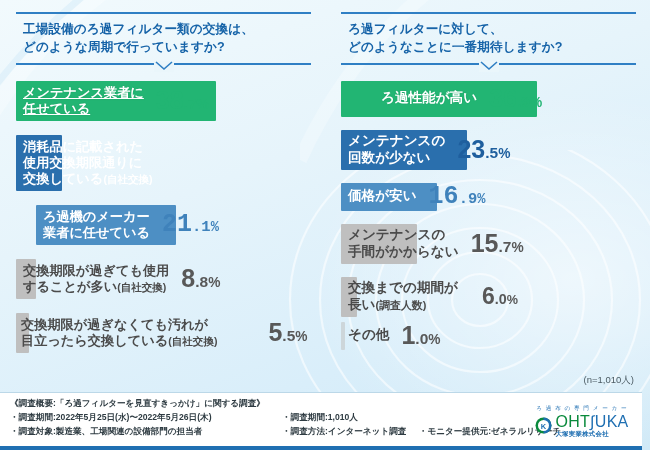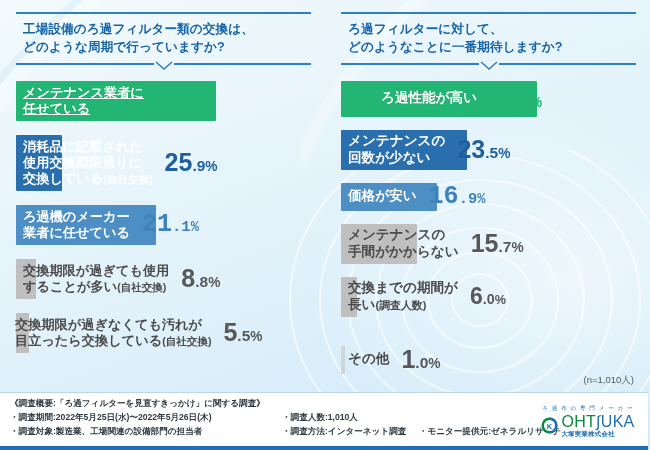--- a/index.html
+++ b/index.html
@@ -100,21 +100,21 @@
   .tone-plain .label{color:#4b4b4b;}
   .tone-plain .pct{color:#585858;}
 
   .nval{
     position:absolute;right:16px;top:374px;
     font-size:9.5px;color:#4c5b63;
   }
 
   
   .footer{
-    position:absolute;left:0;right:2px;bottom:0;height:58px;
+    position:absolute;left:0;right:8px;bottom:0;height:58px;
     background:#ffffff;
     border-top:1px solid #bcd8e8;
     box-sizing:border-box;
   }
   .footer:after{
     content:"";position:absolute;left:0;right:0;bottom:0;height:4px;background:#1f6fb2;
   }
   .fwrap{position:relative;height:100%;padding:6px 8px 0 10px;box-sizing:border-box;}
   .fsummary{font-size:8.6px;color:#2e3b42;font-weight:bold;line-height:1.1;}
   .fgrid{display:flex;margin-top:3px;}
@@ -183,35 +183,34 @@
             <div class="bar" style="left: 16px; width: 200px;"></div>
             <div class="label" style="font-size: 13.2px; text-decoration: underline;">メンテナンス業者に
 任せている</div>
             <div class="pct" style="font-size: 25px;"><span>38</span><span class="d">.7</span><span class="s">%</span></div>
           </div>
           <div class="row tone-blue" style="height: 56px; margin-bottom: 14px; padding-left: 16px;">
             <div class="bar" style="left: 16px; width: 46px;"></div>
             <div class="label" style="font-size: 13.2px;">消耗品に記載された
 使用交換期限通りに
 交換している<span class="sub">(自社交換)</span></div>
-            <div class="pct" style="font-size: 25px;"><span>25</span><span class="d">.9</span><span class="s">%</span></div>
-          </div>
-          <div class="row tone-lblue" style="height: 40px; margin-bottom: 14px; padding-left: 16px;">
+          </div>
+          <div class="row tone-lblue" style="height: 40px; margin-bottom: 14px; padding-left: 16px; margin-left: 20px;">
             <div class="bar" style="left: 16px; width: 140px;"></div>
             <div class="label" style="font-size: 13.2px;">ろ過機のメーカー
 業者に任せている</div>
             <div class="pct" style="font-size: 25px; text-align: center;"><span>21</span><span class="d">.1</span><span class="s">%</span></div>
           </div>
           <div class="row tone-gray" style="height: 40px; margin-bottom: 14px; padding-left: 16px;">
             <div class="bar" style="left: 16px; width: 20px;"></div>
             <div class="label" style="font-size: 13.2px;">交換期限が過ぎても使用
 することが多い<span class="sub">(自社交換)</span></div>
             <div class="pct" style="font-size: 25px;"><span>8</span><span class="d">.8</span><span class="s">%</span></div>
           </div>
-          <div class="row tone-gray" style="height: 40px; margin-bottom: 22px; padding-left: 8px;">
+          <div class="row tone-gray" style="height: 40px; margin-bottom: 22px; padding-left: 14px; gap: 39px;">
             <div class="bar" style="left: 16px; width: 13px;"></div>
             <div class="label" style="font-size: 13.2px;">交換期限が過ぎなくても汚れが
 目立ったら交換している<span class="sub">(自社交換)</span></div>
             <div class="pct" style="font-size: 25px;"><span>5</span><span class="d">.5</span><span class="s">%</span></div>
           </div>
         </div>
     </div>
 
     <div class="col">
       <div class="qhead">
@@ -239,21 +238,21 @@
             <div class="bar" style="left: 16px; width: 96px;"></div>
             <div class="label" style="font-size: 13.6px;">価格が安い</div>
             <div class="pct" style="font-size: 25px;"><span>16</span><span class="d">.9</span><span class="s">%</span></div>
           </div>
           <div class="row tone-gray" style="height: 40px; margin-bottom: 13px; padding-left: 16px;">
             <div class="bar" style="left: 16px; width: 76px;"></div>
             <div class="label" style="font-size: 13.6px;">メンテナンスの
 手間がかからない</div>
             <div class="pct" style="font-size: 25px;"><span>15</span><span class="d">.7</span><span class="s">%</span></div>
           </div>
-          <div class="row tone-gray" style="height: 40px; margin-bottom: 29px; padding-left: 16px;">
+          <div class="row tone-gray" style="height: 40px; margin-bottom: 5px; padding-left: 16px; gap: 12px;">
             <div class="bar" style="left: 16px; width: 16px;"></div>
             <div class="label" style="font-size: 13.6px;">交換までの期間が
 長い<span class="sub">(調査人数)</span></div>
             <div class="pct" style="font-size: 23px;"><span>6</span><span class="d">.0</span><span class="s">%</span></div>
           </div>
           <div class="row tone-plain" style="height: 28px; margin-bottom: 13px; padding-left: 16px;">
             <div class="bar" style="left: 16px; width: 4px;"></div>
             <div class="label" style="font-size: 13.6px;">その他</div>
             <div class="pct" style="font-size: 25px;"><span>1</span><span class="d">.0</span><span class="s">%</span></div>
           </div>
@@ -265,21 +264,21 @@
 
   <div class="footer">
     <div class="fwrap">
       <div class="fsummary">《調査概要:「ろ過フィルターを見直すきっかけ」に関する調査》</div>
       <div class="fgrid">
         <div class="fcolA">
           <div class="fline">・調査期間:2022年5月25日(水)〜2022年5月26日(木)</div>
           <div class="fline">・調査対象:製造業、工場関連の設備部門の担当者</div>
         </div>
         <div class="fcolB">
-          <div class="fline">・調査人数:1,010人</div>
+          <div class="fline">・調査期間:1,010人</div>
           <div class="fline">
             <span class="finline">・調査方法:インターネット調査</span>
             <span class="finline">・モニター提供元:ゼネラルリサーチ</span>
           </div>
         </div>
       </div>
 
       <div class="logo">
         <div class="tag">ろ 過 布 の 専 門 メ ー カ ー</div>
         <div class="mainrow">

